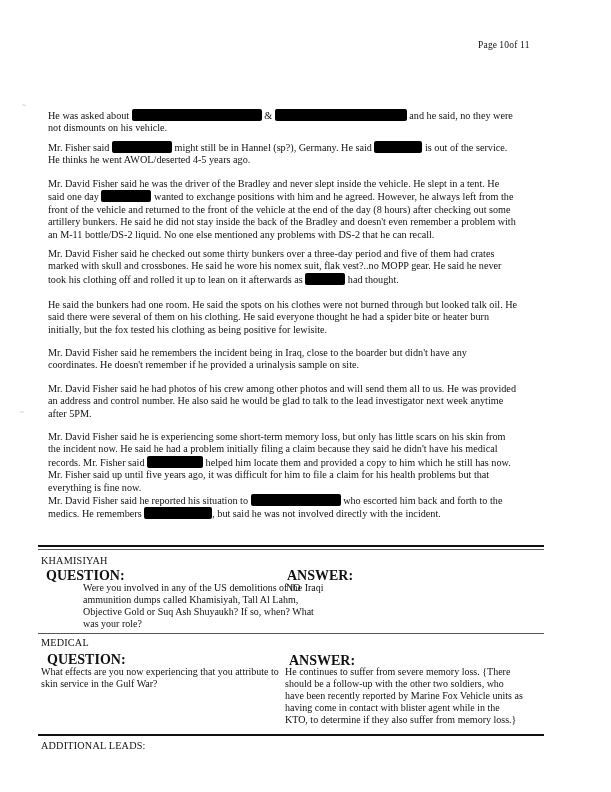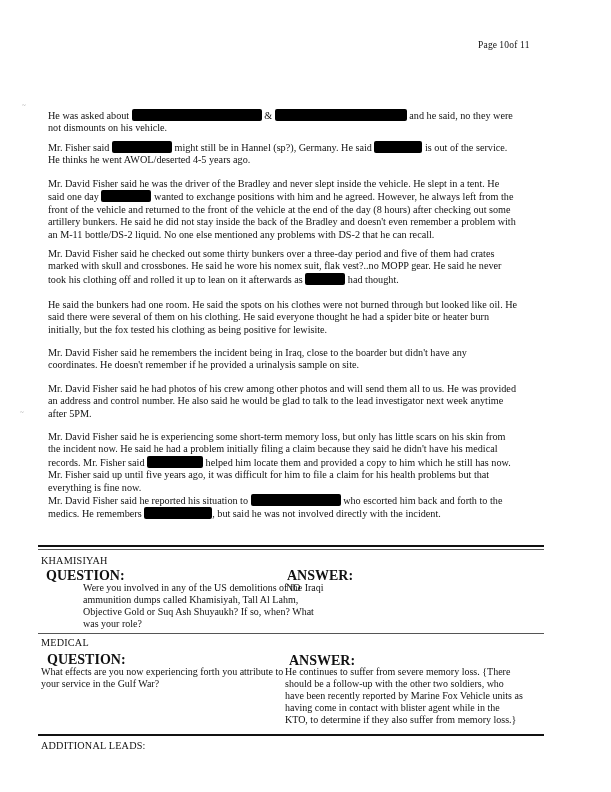--- a/index.html
+++ b/index.html
@@ -51,21 +51,21 @@
   <span>wanted to exchange positions with him and he agreed.  However, he always left from the front of the vehicle and returned to the front of the vehicle at the end of the day (8 hours) after checking out some artillery bunkers.  He said he did not stay inside the back of the Bradley and doesn't even remember a problem with an M-11 bottle/DS-2 liquid.  No one else mentioned any problems with DS-2 that he can recall.</span>
 </p>
 
 <p class="para" style="top:232px;">
   <span>Mr. David Fisher said he checked out some thirty bunkers over a three-day period and five of them had crates marked with skull and crossbones.  He said he wore his nomex suit, flak vest?..no MOPP gear.  He said he never took his clothing off and rolled it up to lean on it afterwards as</span>
   <span class="redact" style="width:40px;"></span>
   <span>had thought.</span>
 </p>
 
 <p class="para" style="top:283px;">
-  <span>He said the bunkers had one room.  He said the spots on his clothes were not burned through but looked like oil. He said there were several of them on his clothing.  He said everyone thought he had a spider bite or heater burn initially, but the fox tested his clothing as being positive for lewisite.</span>
+  <span>He said the bunkers had one room.  He said the spots on his clothes were not burned through but looked talk oil. He said there were several of them on his clothing.  He said everyone thought he had a spider bite or heater burn initially, but the fox tested his clothing as being positive for lewisite.</span>
 </p>
 
 <p class="para" style="top:331px;">
   <span>Mr. David Fisher said he remembers the incident being in Iraq, close to the boarder but didn't have any coordinates.  He doesn't remember if he provided a urinalysis sample on site.</span>
 </p>
 
 <span class="scan-mark" style="left:20px;top:406px;">~</span>
 
 <p class="para" style="top:367px;">
   <span>Mr. David Fisher said he had photos of his crew among other photos and will send them all to us.  He was provided an address and control number.  He also said he would be glad to talk to the lead investigator next week anytime after 5PM.</span>
@@ -89,17 +89,17 @@
 <div class="section-title" style="top:555px;">KHAMISIYAH</div>
 <div class="qa-label" style="left:46px;top:570px;">QUESTION:</div>
 <div class="qa-label" style="left:287px;top:570px;">ANSWER:</div>
 <p class="qa-text" style="left:41px;top:582px;width:245px;margin-left:42px;">Were you involved in any of the US demolitions of the Iraqi ammunition dumps called Khamisiyah, Tall Al Lahm, Objective Gold or Suq Ash Shuyaukh?  If so, when?  What was your role?</p>
 <p class="qa-text" style="left:286px;top:582px;width:240px;">NO</p>
 
 <div class="rule thin" style="top:633px;"></div>
 <div class="section-title" style="top:637px;">MEDICAL</div>
 <div class="qa-label" style="left:47px;top:654px;">QUESTION:</div>
 <div class="qa-label" style="left:289px;top:655px;">ANSWER:</div>
-<p class="qa-text" style="left:41px;top:666px;width:250px;">What effects are you now experiencing forth you attribute to your service in the Gulf War?</p>
+<p class="qa-text" style="left:41px;top:666px;width:250px;">What effects are you now experiencing that you attribute to skin service in the Gulf War?</p>
 <p class="qa-text" style="left:285px;top:666px;width:240px;">He continues to suffer from severe memory loss.  {There should be a follow-up with the other two soldiers, who have been recently reported by Marine Fox Vehicle units as having come in contact with blister agent while in the KTO, to determine if they also suffer from memory loss.}</p>
 
 <div class="rule thick" style="top:734px;"></div>
 <div class="section-title" style="top:740px;">ADDITIONAL LEADS:</div>
 
 </body></html>

